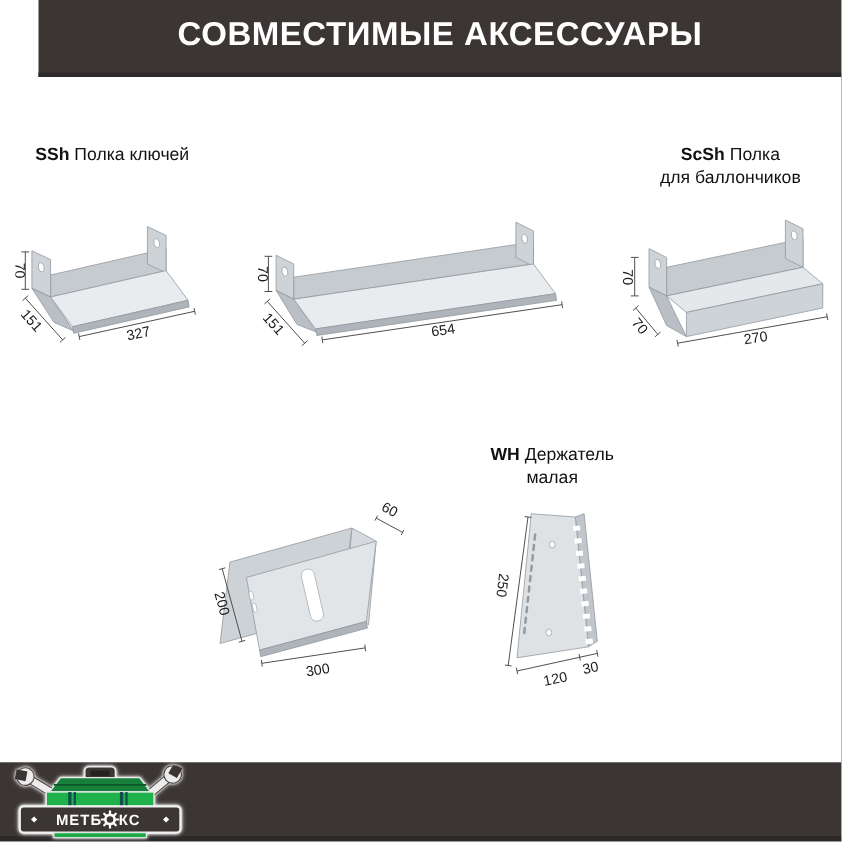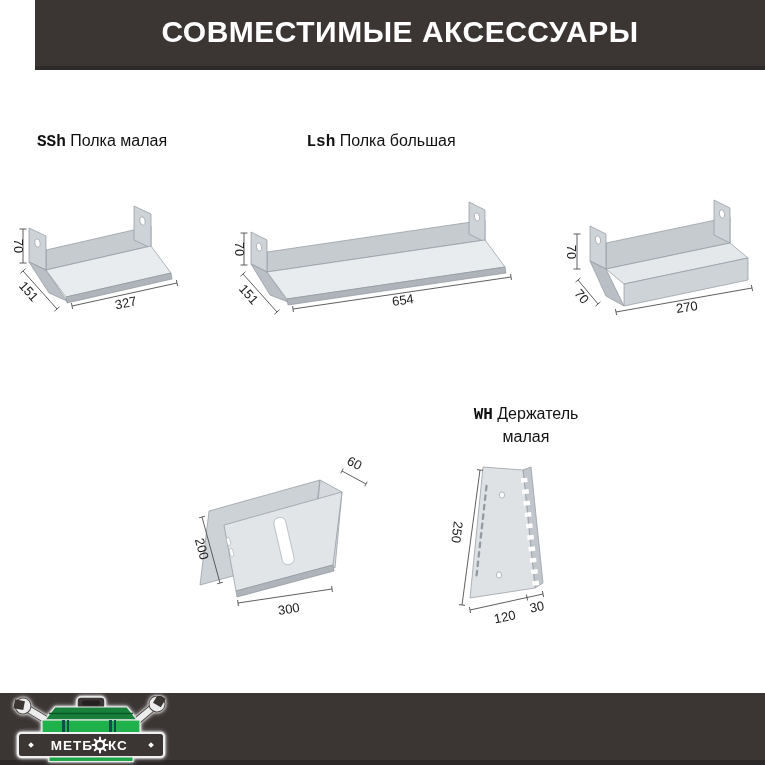--- a/index.html
+++ b/index.html
@@ -5,21 +5,21 @@
   html,body{margin:0;padding:0;background:#888;}
   .page{position:relative;width:765px;height:765px;background:#fff;overflow:hidden;
         font-family:"Liberation Sans",sans-serif;margin:0 auto;}
   .bar{position:absolute;left:0;right:0;background:#3b3534;}
   .bar.top{top:0;height:70px;border-bottom:4px solid #2e2a29;box-sizing:border-box;
            display:flex;align-items:center;justify-content:center;margin-left:35px;}
   .bar.bottom{bottom:0;height:72px;border-bottom:5px solid #2c2827;box-sizing:border-box;}
   .title{color:#fff;font-size:30px;font-weight:bold;letter-spacing:.5px;margin:0;line-height:1;
          padding-bottom:2px;}
   .plabel{position:absolute;text-align:center;font-size:16px;line-height:21px;color:#111;}
-  .plabel .code{font-weight:bold;font-family:Liberation Mono, monospace;}
+  .plabel .code{font-weight:bold;}
   .ill{position:absolute;}
   .ill polygon,.ill ellipse.hole,.ill rect{shape-rendering:geometricPrecision;}
   .metal{stroke:#90979e;stroke-width:.7;stroke-linejoin:round;}
   .dim{stroke:#4d4d4d;stroke-width:.9;fill:none;}
   text.dimtxt{font-family:"Liberation Sans",sans-serif;font-size:13px;fill:#1b1b1b;
               text-anchor:middle;dominant-baseline:middle;}
   .logo-svg{position:absolute;left:5px;top:696px;
             filter:drop-shadow(0 0 1px #fff) drop-shadow(0 0 2px rgba(255,255,255,.75));}
   .logo-svg text{font-family:"Liberation Sans",sans-serif;font-weight:bold;fill:#fdfdfd;
                  font-size:13.5px;letter-spacing:1px;}
@@ -28,27 +28,28 @@
 <body>
 
 <div class="page">
 
   <header class="bar top">
     <h1 class="title">СОВМЕСТИМЫЕ АКСЕССУАРЫ</h1>
   </header>
 
   <div class="plabel" style="left:12px;top:130px;width:180px;">
     <span class="code">SSh</span>
-    <span>Полка малая</span>
+    <span>Полка ключей</span>
   </div>
-  <div class="plabel" style="left:281px;top:130px;width:200px;">
-    <span class="code">Lsh</span>
-    <span>Полка большая</span>
+  <div class="plabel" style="left:574px;top:130px;width:180px;">
+    <div><span class="code">ScSh</span>
+    <span>Полка</span></div>
+    <div>для баллончиков</div>
   </div>
-  <div class="plabel" style="left:436px;top:403px;width:180px;">
+  <div class="plabel" style="left:412px;top:403px;width:180px;">
     <div><span class="code">WH</span>
     <span>Держатель</span></div>
     <div>малая</div>
   </div>
 
   <svg class="ill" style="left:14px;top:192px;" width="196" height="132" viewBox="0 0 196 132">
     <g>
       <polygon class="metal" points="32,58 137,34 137,54 32,78" fill="#c6cbcf"></polygon>
       <polygon class="metal" points="15,36 32,44 32,78 15,70" fill="#ced3d7"></polygon>
       <ellipse cx="23.5" cy="51" rx="2.6" ry="4.2" transform="rotate(-12 23.5 51)" fill="#fdfdfd" stroke="#8e959b" stroke-width=".6"></ellipse>

